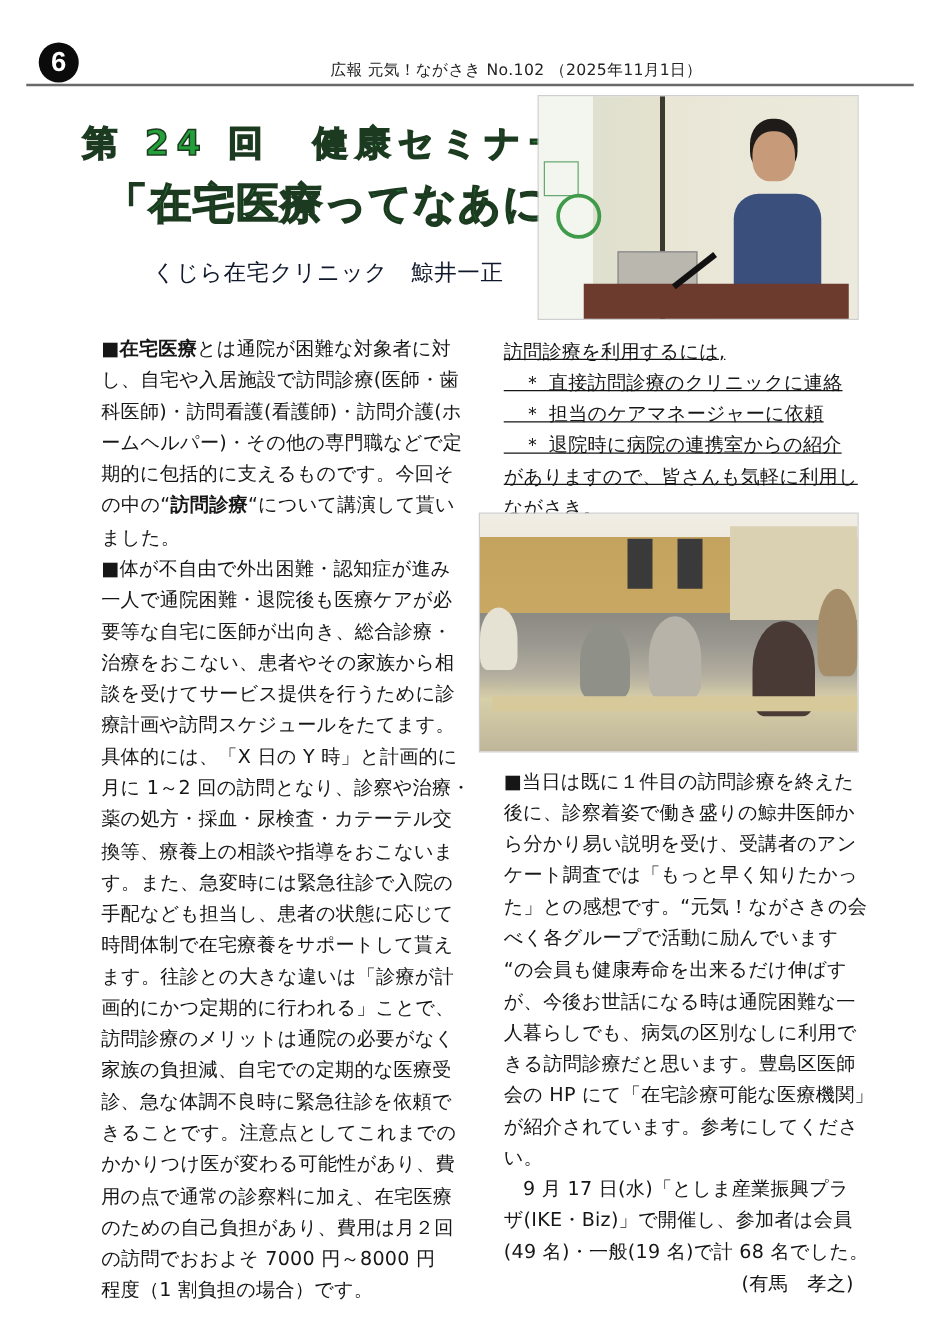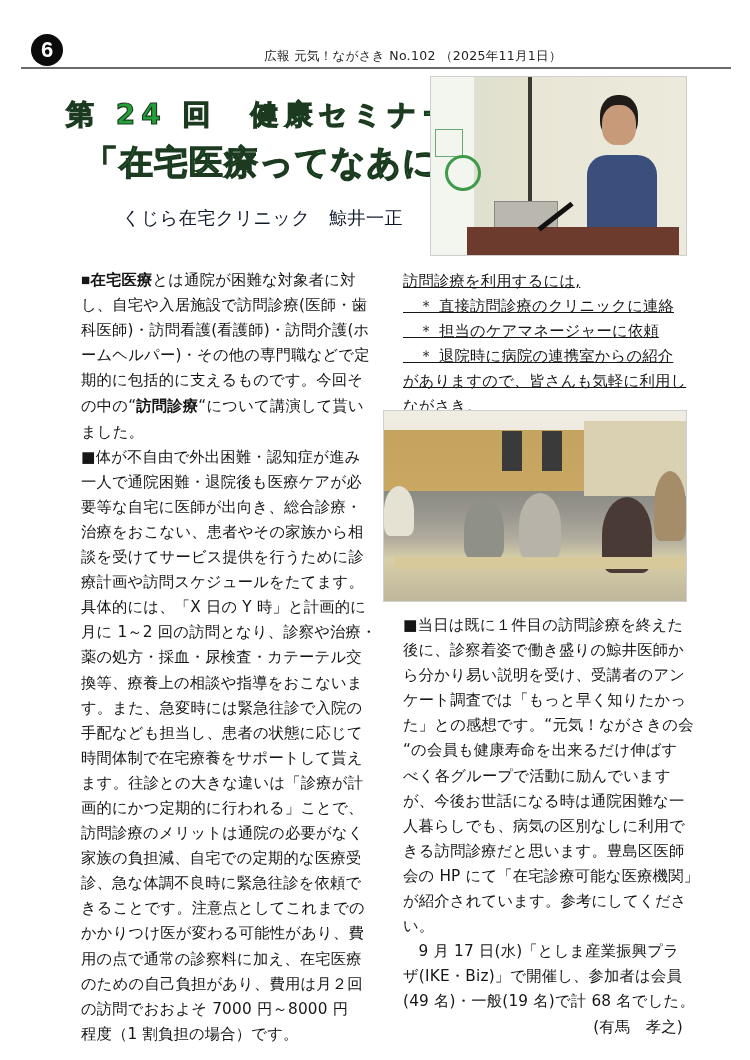--- a/index.html
+++ b/index.html
@@ -43,21 +43,21 @@
     left: 383px; top: 410px; width: 302px; height: 190px;
     background: linear-gradient(180deg, #f0ede4 0%, #efeadf 10%, #c4a35e 10%, #c9a863 42%, #8b8a83 42%, #9a9890 55%, #b3ae9f 68%, #d7cfa8 78%, #bfb59a 100%);
   }
   .col {
     position: absolute; font-size: 15.3px; line-height: 25.1px; letter-spacing: 0.2px; color: #161616;
   }
   .col p { margin: 0; white-space: pre; }
   .col-left { left: 81px; top: 267px; width: 310px; }
   .col-right-top { left: 403px; top: 269px; width: 310px; text-decoration: underline; }
   .col-right-bottom { left: 403px; top: 613px; width: 310px; }
-  .b { font-weight: bold; font-family: Liberation Serif, serif; }
+  .b { font-weight: bold; }
   .right-align { text-align: right; }
   
   .sp-wheel { position:absolute; left:14px; top:78px; width:30px; height:30px; border:3px solid #3f9a4a; border-radius:50%; }
   .sp-chair { position:absolute; left:4px; top:52px; width:26px; height:26px; border:1.5px solid #6aa873; }
   .sp-head { position:absolute; left:171px; top:28px; width:34px; height:40px; border-radius:45% 45% 40% 40%; background:#c79a7a; box-shadow: 0 -8px 0 2px #1f1b18; }
   .sp-body { position:absolute; left:156px; top:78px; width:70px; height:78px; background:#3b4f7c; border-radius:20px 20px 0 0; }
   .sp-laptop { position:absolute; left:63px; top:124px; width:62px; height:28px; background:#b9b7ae; border:1px solid #888; }
   .sp-podium { position:absolute; left:36px; top:150px; width:212px; height:30px; background:#6d3a2e; }
   .sp-mic { position:absolute; left:108px; top:150px; width:42px; height:5px; background:#111; transform: rotate(-38deg); transform-origin: left center; }
   
@@ -141,22 +141,22 @@
   <div class="au-person" style="left:270px;top:60px;width:32px;height:70px;background:#a58d6a;"></div>
   <div class="au-desk" style="left:10px;top:146px;width:292px;"></div>
 </div>
 
 <div class="col col-right-bottom" id="col-right-bottom">
     <p>■当日は既に１件目の訪問診療を終えた</p>
     <p>後に、診察着姿で働き盛りの鯨井医師か</p>
     <p>ら分かり易い説明を受け、受講者のアン</p>
     <p>ケート調査では「もっと早く知りたかっ</p>
     <p>た」との感想です。“元気！ながさきの会</p>
+    <p>べく各グループで活動に励んでいます</p>
     <p>“の会員も健康寿命を出来るだけ伸ばす</p>
-    <p>べく各グループで活動に励んでいます</p>
     <p>が、今後お世話になる時は通院困難な一</p>
     <p>人暮らしでも、病気の区別なしに利用で</p>
     <p>きる訪問診療だと思います。豊島区医師</p>
     <p>会の HP にて「在宅診療可能な医療機関」</p>
     <p>が紹介されています。参考にしてくださ</p>
     <p>い。</p>
     <p>　9 月 17 日(水)「としま産業振興プラ</p>
     <p>ザ(IKE・Biz)」で開催し、参加者は会員</p>
     <p>(49 名)・一般(19 名)で計 68 名でした。</p>
     <p class="right-align" style="padding-right: 30px;">(有馬　孝之)</p>

